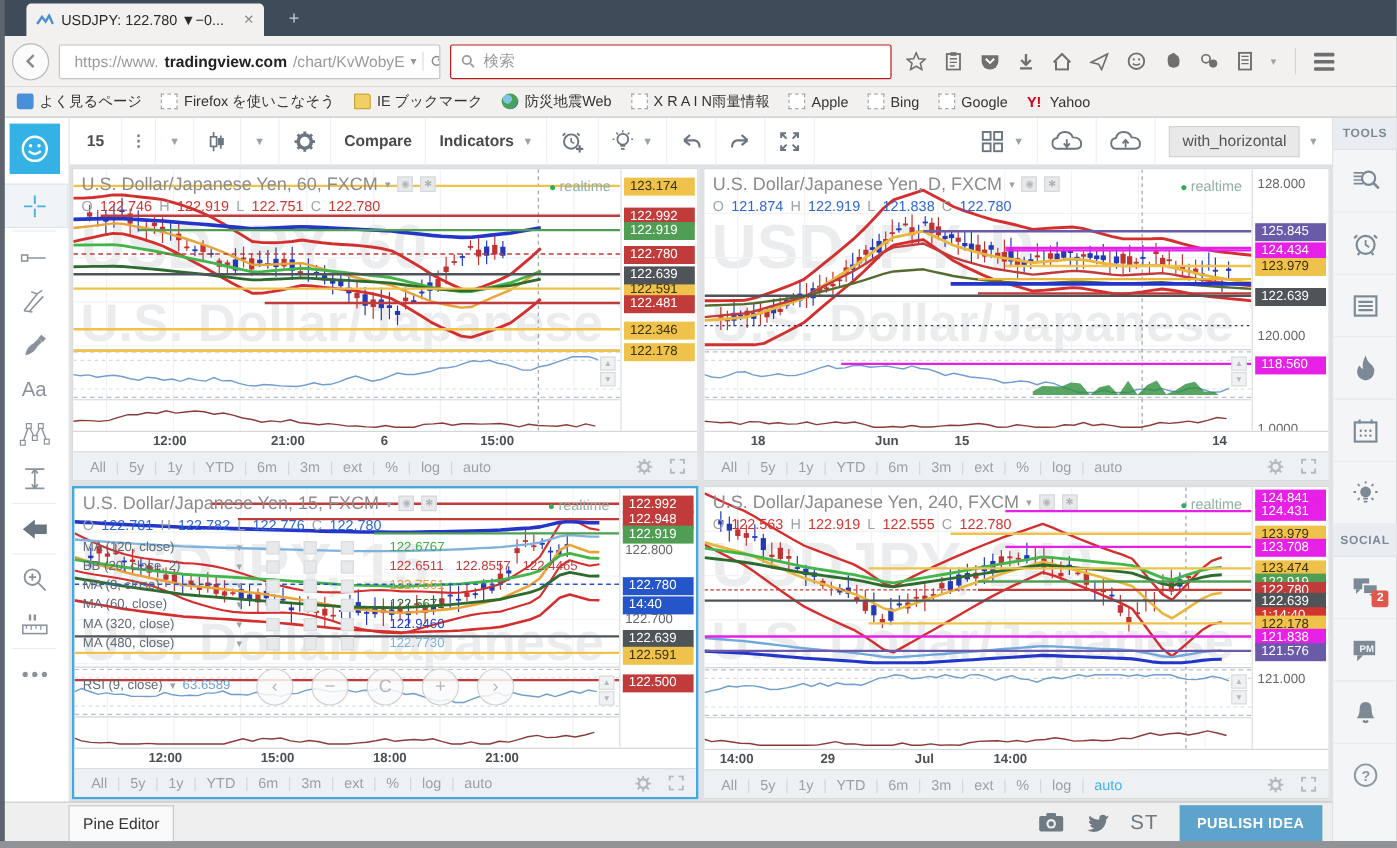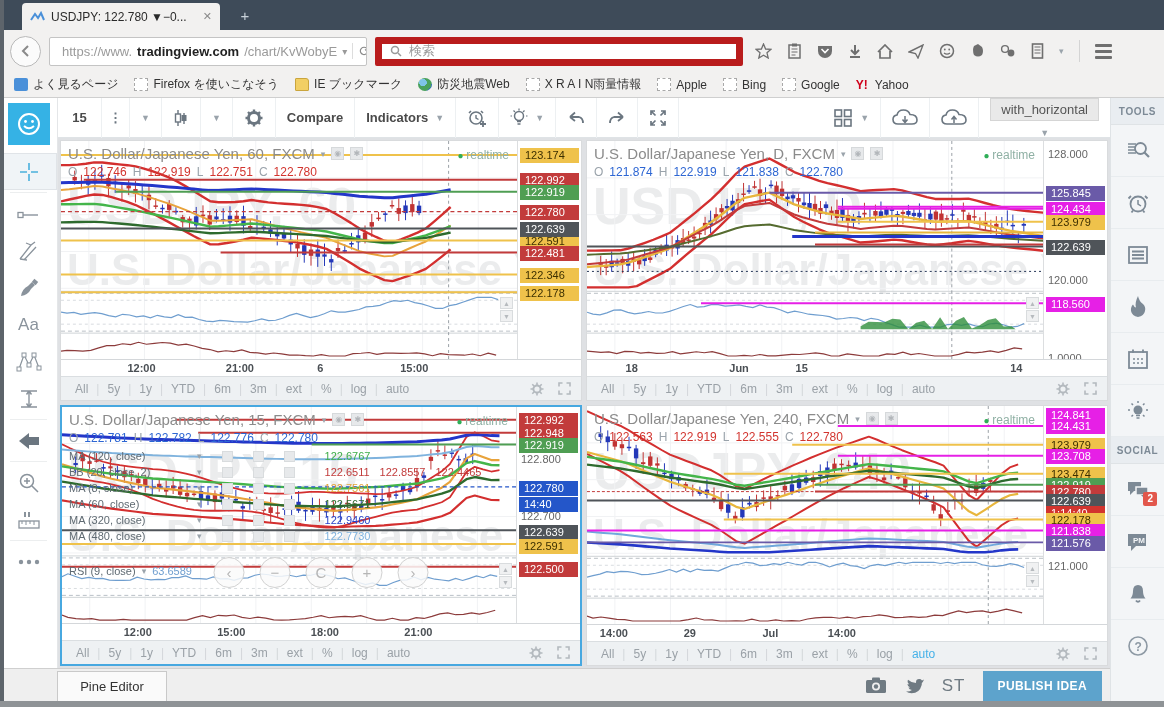--- a/index.html
+++ b/index.html
@@ -11,21 +11,21 @@
   .tab{position:absolute;left:22px;top:3px;width:198px;height:27px;background:#f2f1f0;border-radius:4px 4px 0 0;display:flex;align-items:center;padding:0 8px;gap:6px;font-size:12px;color:#2a2a2a;}
   .tab-close{margin-left:auto;color:#8a8a8a;font-size:11px;}
   .newtab{position:absolute;left:232px;top:7px;width:26px;height:18px;color:#c9d2da;font-size:15px;line-height:18px;text-align:center;}
   .navbar{position:absolute;top:30px;left:0;right:0;height:42px;background:#f2f1f0;display:flex;align-items:center;padding:0 10px;gap:8px;z-index:40;}
   .backbtn{width:31px;height:31px;min-width:31px;border:1px solid #b9b9b9;border-radius:50%;display:flex;align-items:center;justify-content:center;color:#8a8a8a;background:#fbfbfb;}
   .urlbar{width:318px;height:29px;background:#fff;border:1px solid #c4c4c4;border-radius:2px;display:flex;align-items:center;padding:0 7px;gap:5px;font-size:13px;white-space:nowrap;overflow:hidden;}
   .urlbar .scheme,.urlbar .path{color:#9a9a9a;}
   .urlbar .domain{color:#222;font-weight:bold;}
   .urlcaret{margin-left:auto;color:#9a9a9a;font-size:10px;}
   .reloadbtn{color:#8a8a8a;font-size:14px;border-left:1px solid #ddd;padding-left:6px;}
-  .searchbar{width:368px;height:29px;background:#fff;border:7px solid #b91c1c;border-radius:2px;display:flex;align-items:center;padding:0 8px;gap:7px;font-size:13px;color:#9a9a9a;}
+  .searchbar{width:368px;height:29px;background:#fff;border:1px solid #b91c1c;border-radius:2px;display:flex;align-items:center;padding:0 8px;gap:7px;font-size:13px;color:#9a9a9a;}
   .navicons{display:flex;align-items:center;gap:15px;color:#6f6f6f;margin-left:4px;}
   .navsep{width:1px;height:22px;background:#d4d4d4;}
   .hamb{display:flex;flex-direction:column;gap:3px;}
   .hamb i{display:block;width:17px;height:3px;background:#6f6f6f;border-radius:1px;}
   .bmbar{position:absolute;top:72px;left:0;right:0;height:26px;background:#f2f1f0;border-bottom:1px solid #cfcfcf;display:flex;align-items:center;padding:0 8px;gap:4px;font-size:12px;color:#333;z-index:40;}
   .bmitem{display:flex;align-items:center;gap:5px;padding:2px 6px;white-space:nowrap;}
   .bmico{width:14px;height:13px;min-width:14px;}
   .bm-dashed{border:1px dashed #a9a9a9;background:#fff;}
   .bm-folder{background:#f2cf64;border:1px solid #caa53d;border-radius:1px 3px 1px 1px;}
   .bm-doc{background:#4a90d9;border-radius:2px;position:relative;}
@@ -81,21 +81,21 @@
   .rangebar{position:absolute;left:0;right:0;bottom:0;height:24px;background:#eef1f3;border-top:1px solid #dadee1;display:flex;align-items:center;font-size:12px;color:#9aa1a7;z-index:6;padding-left:6px;}
   .rbtn{padding:0 8px;}
   .rbtn.active{color:#45b1e8;}
   .rsep{color:#d3d7da;}
   .rtools{margin-left:auto;display:flex;align-items:center;gap:14px;padding-right:10px;color:#b3b9be;}
   .paneup{position:absolute;width:13px;height:12px;background:#f0f1f2;border:1px solid #d9dcde;color:#b6babe;font-size:7px;line-height:11px;text-align:center;z-index:5;}
   .navc{position:absolute;bottom:76px;left:50%;transform:translateX(-50%);display:flex;gap:15px;z-index:8;}
   .navc div{width:31px;height:31px;border:1px solid #d2d2d2;border-radius:50%;background:rgba(250,250,250,.85);color:#b5b5b5;font-size:15px;display:flex;align-items:center;justify-content:center;}
   
   .bottomstrip{position:absolute;left:0;right:54px;bottom:6px;height:33px;background:#efefef;border-top:1px solid #cfcfcf;z-index:25;}
-  .pine{position:absolute;left:57px;top:2px;width:110px;height:31px;background:#fafafa;border:1px solid #c9c9c9;display:flex;align-items:center;justify-content:center;font-size:13px;color:#333;}
+  .pine{position:absolute;left:57px;top:2px;width:88px;height:31px;background:#fafafa;border:1px solid #c9c9c9;display:flex;align-items:center;justify-content:center;font-size:13px;color:#333;}
   .pubzone{position:absolute;right:8px;top:0;height:33px;display:flex;align-items:center;gap:17px;color:#6f7a82;}
   .stlabel{font-size:17px;color:#6f7a82;letter-spacing:1px;}
   .publish{background:#5da3cc;color:#fff;font-weight:bold;font-size:12px;padding:8px 15px;letter-spacing:.4px;}
 </style>
 </head>
 <body>
 
 <div class="tabbar">
   <div class="tab">
     <svg width="15" height="12" viewBox="0 0 15 12">
@@ -371,21 +371,21 @@
         <path d="M6 16 Q1 16 1 11.5 Q1 7.5 5 7 Q6 2 11.5 2 Q16.5 2 18 6.5 Q25 6.5 25 12 Q25 16 20 16 Z" fill="none" stroke="#6b7680" stroke-width="1.6"></path>
         <path d="M13 8 V14 M10.5 11.5 L13 14.5 L15.5 11.5" fill="none" stroke="#6b7680" stroke-width="1.5"></path>
       </svg>
   </div>
   <div class="tvbtn icon">
     <svg width="26" height="20" viewBox="0 0 26 20">
         <path d="M6 16 Q1 16 1 11.5 Q1 7.5 5 7 Q6 2 11.5 2 Q16.5 2 18 6.5 Q25 6.5 25 12 Q25 16 20 16 Z" fill="none" stroke="#6b7680" stroke-width="1.6"></path>
         <path d="M13 15 V9 M10.5 11.5 L13 8.5 L15.5 11.5" fill="none" stroke="#6b7680" stroke-width="1.5"></path>
       </svg>
   </div>
-  <div class="tvbtn" style="border-right:none;flex-direction:column;">
+  <div class="tvbtn" style="border-right:none;">
     <span class="layoutfield">with_horizontal</span>
     <span class="caret">▼</span>
   </div>
 </div>
 
 <div class="rightbar">
   <div class="sidehead">TOOLS</div>
   <div class="sideicon">
     <svg width="24" height="22" viewBox="0 0 24 22">
         <path d="M2 4 H10 M2 7 H9 M2 10 H9 M2 13 H10" stroke="#7d8a96" stroke-width="1.4"></path>

